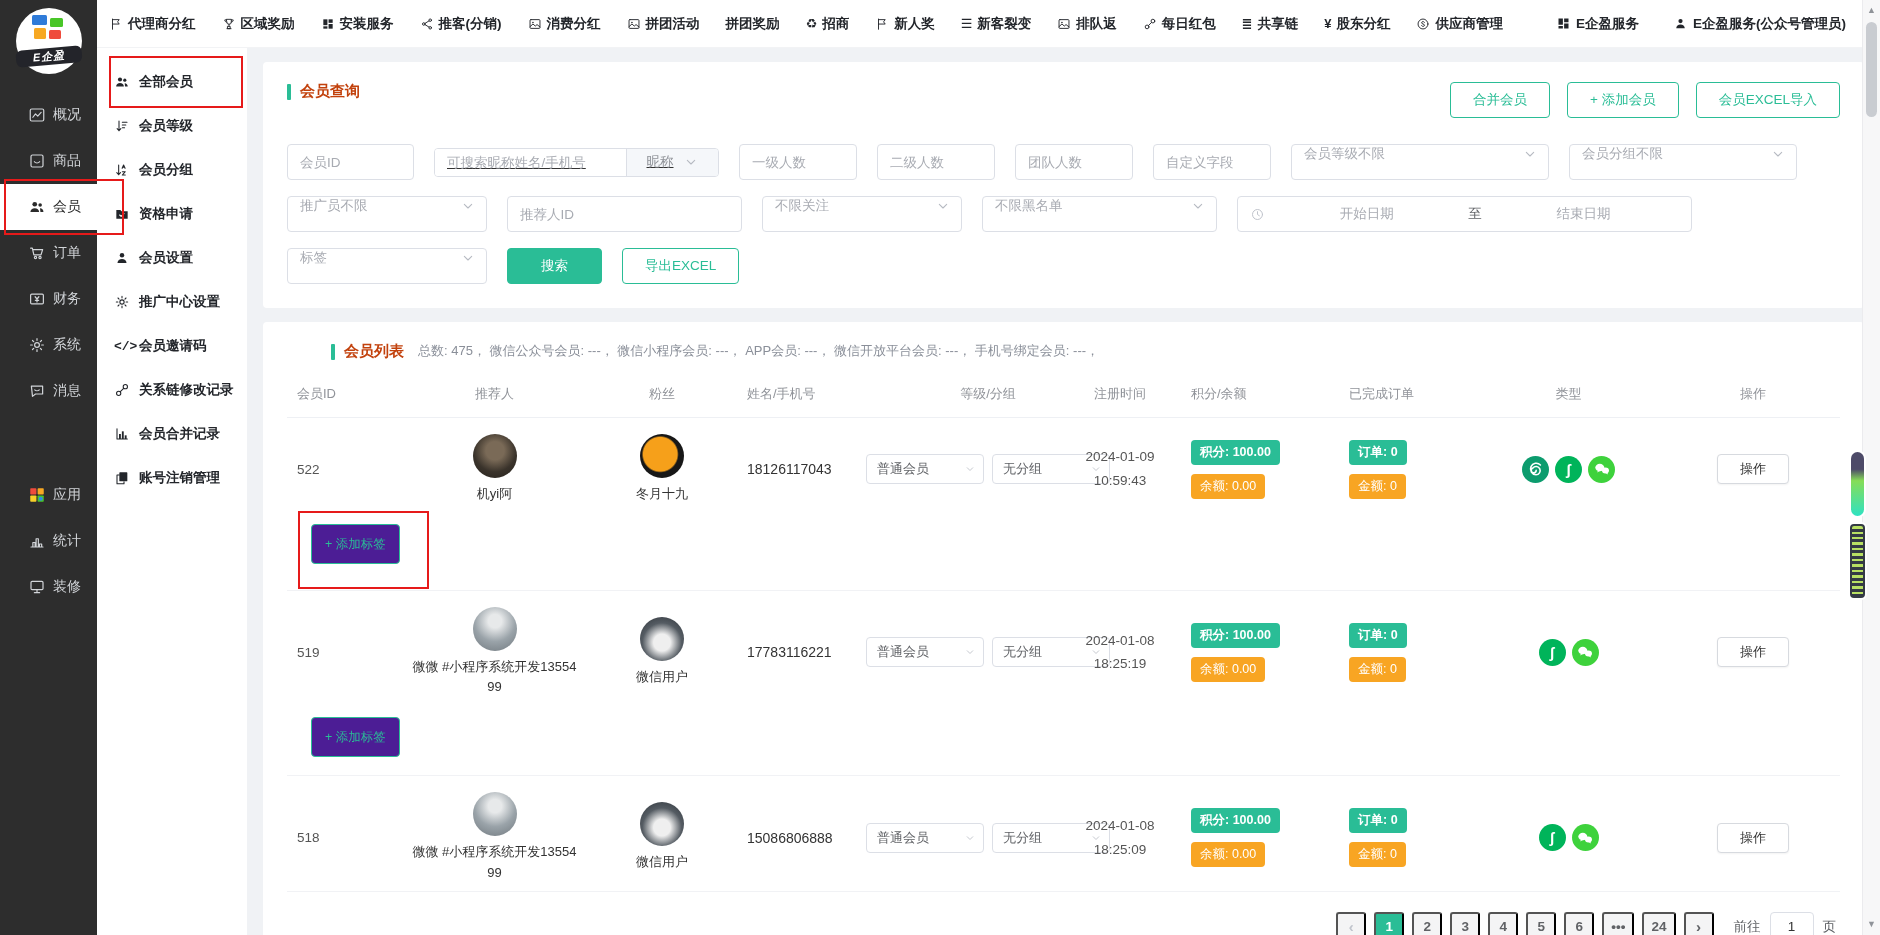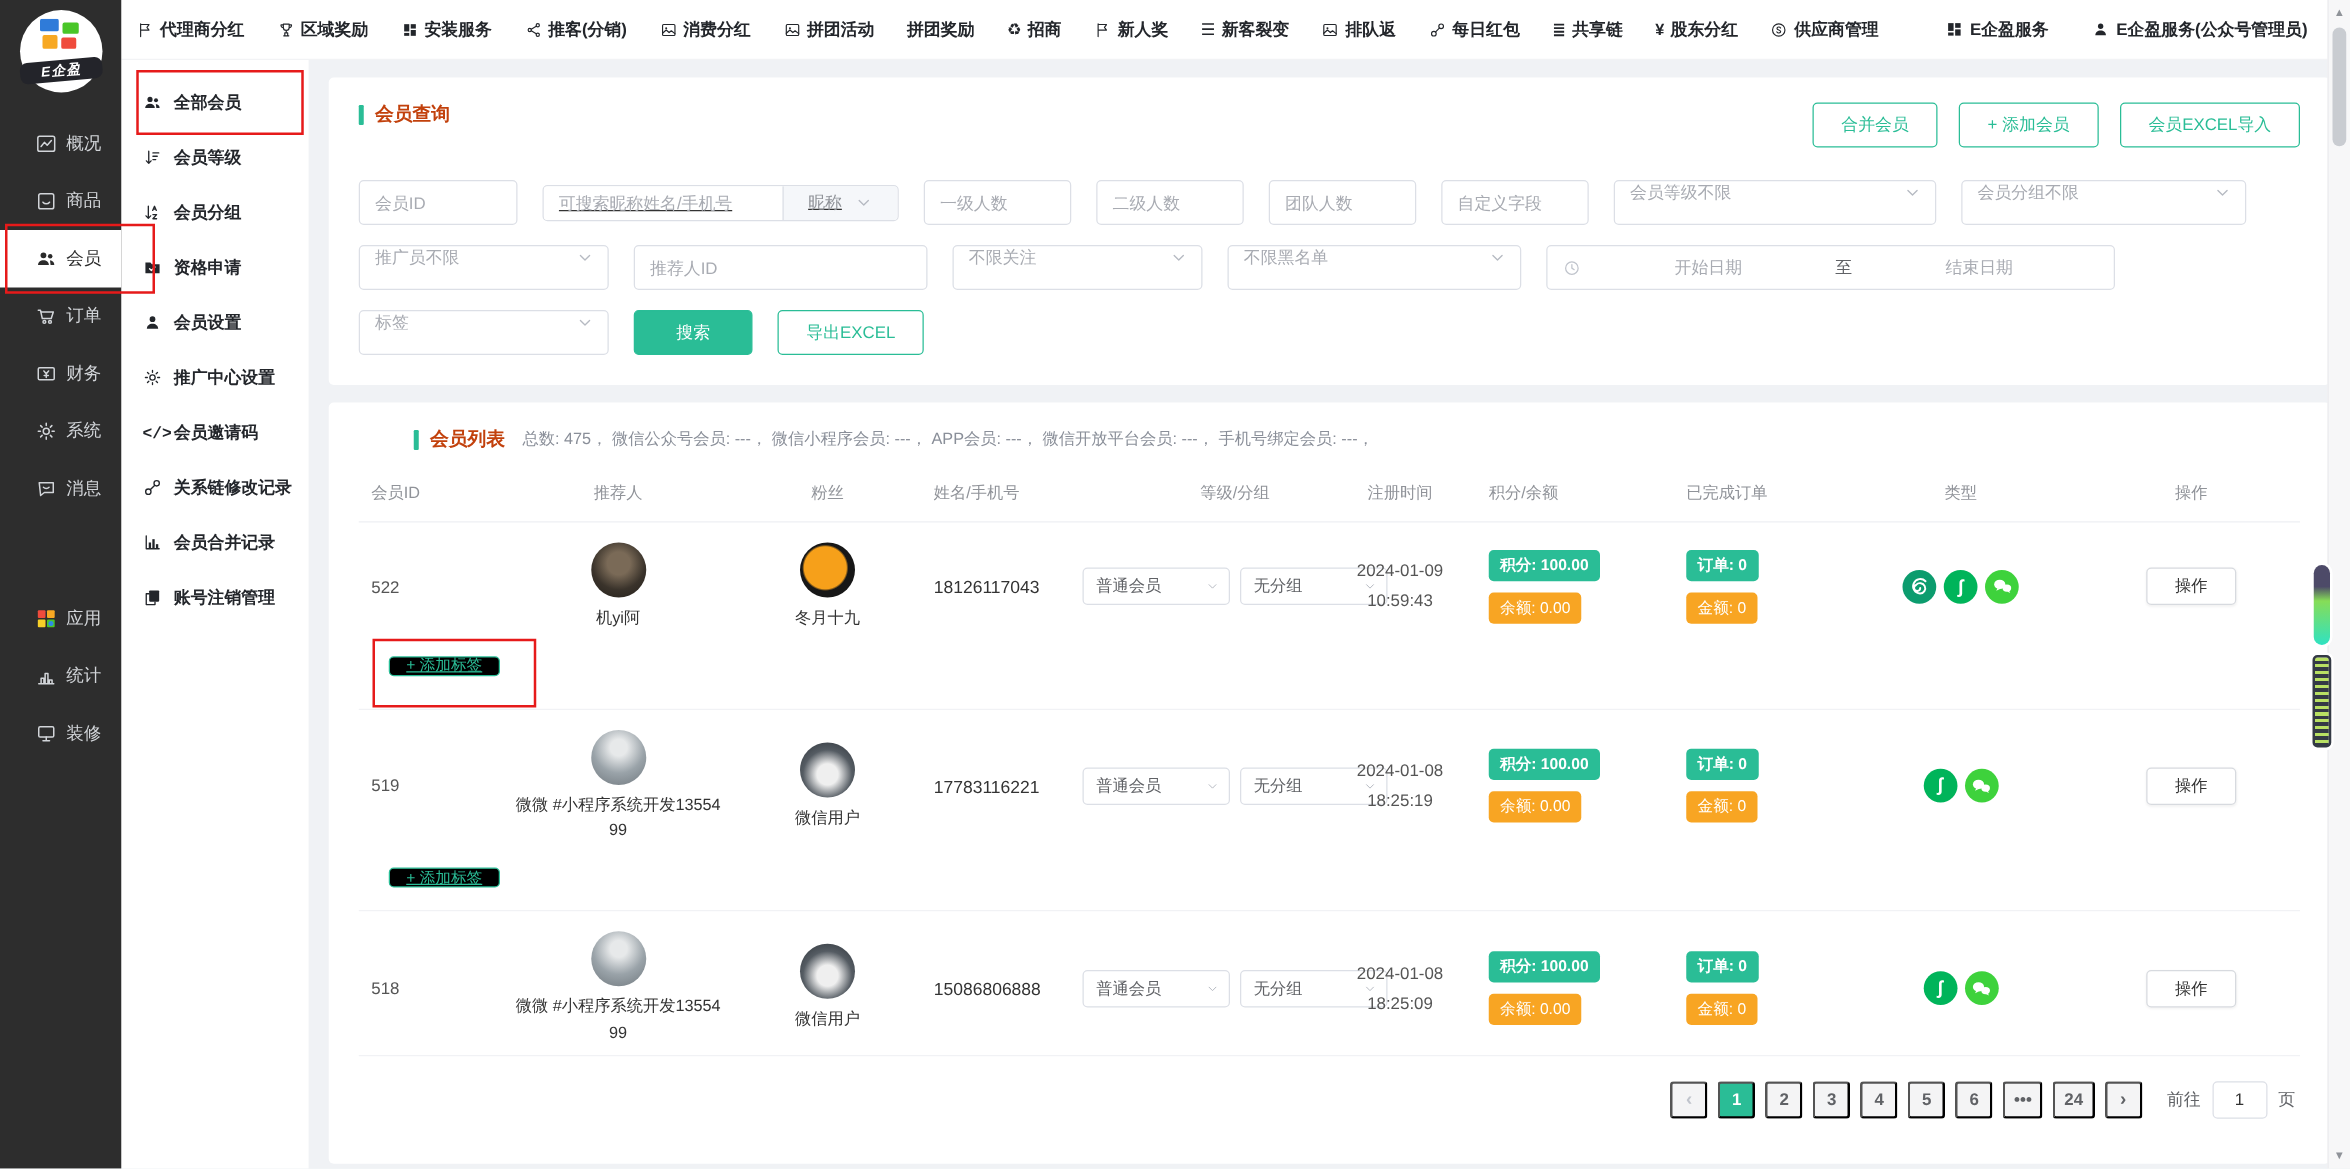--- a/index.html
+++ b/index.html
@@ -92,21 +92,21 @@
   .badge{color:#fff;font-size:12.5px;border-radius:4px;padding:4px 9px;display:inline-block;width:max-content;}
   .badge.green{background:var(--accent);font-weight:bold;}
   .badge.orange{background:var(--orange);}
   .type-icons{display:flex;gap:6px;justify-self:center;align-items:center;}
   .type-ic{width:27px;height:27px;border-radius:50%;display:flex;align-items:center;justify-content:center;color:#fff;font-weight:bold;font-size:15px;}
   .type-ic svg{width:22px;height:22px;}
   .op-btn{width:72px;height:30px;border:1px solid #d7dadf;border-radius:4px;background:#fff;color:#333;font-size:13px;display:flex;align-items:center;justify-content:center;cursor:pointer;justify-self:center;box-shadow:0 1px 2px rgba(0,0,0,.05);}
   .tag-area{padding:12px 0 26px 24px;}
   .tag-area.tight{padding-bottom:18px;}
   .tag-wrap{position:relative;display:inline-block;}
-  .tag-btn{height:16px;border:1px solid var(--accent);color:var(--accent);background:#000000;border-radius:4px;font-size:12.5px;padding:0 13px;display:inline-flex;align-items:center;cursor:pointer;text-decoration:underline;}
+  .tag-btn{height:40px;border:1px solid var(--accent);color:var(--accent);background:#4c1d95;border-radius:4px;font-size:12.5px;padding:0 13px;display:inline-flex;align-items:center;cursor:pointer;}
   .row-wrap:last-of-type{border-bottom:1px solid #f1f2f5;}
 
   .pagination{display:flex;align-items:center;justify-content:flex-end;gap:8px;padding:20px 4px 16px 0;}
   .page-btn{min-width:30px;height:30px;border-radius:3px;background:#f4f4f5;color:#606266;font-size:13.5px;font-weight:700;display:flex;align-items:center;justify-content:center;cursor:pointer;padding:0 7px;}
   .page-btn.active{background:var(--accent);color:#fff;}
   .page-btn.nav-arrow{font-size:15px;}
   .page-btn.prev{color:#c0c4cc;}
   .goto{display:flex;align-items:center;gap:9px;margin-left:12px;color:#606266;font-size:13.5px;}
   .goto input{width:44px;height:30px;border:1px solid #dcdfe6;border-radius:4px;text-align:center;font-size:13.5px;color:#333;outline:none;}
 

